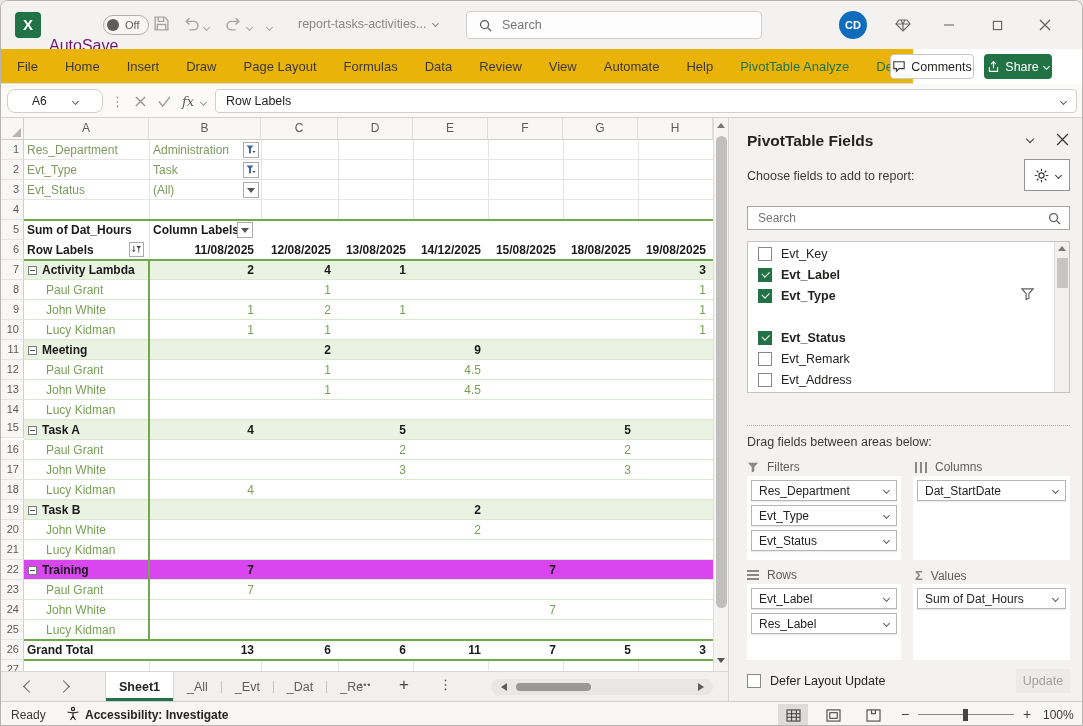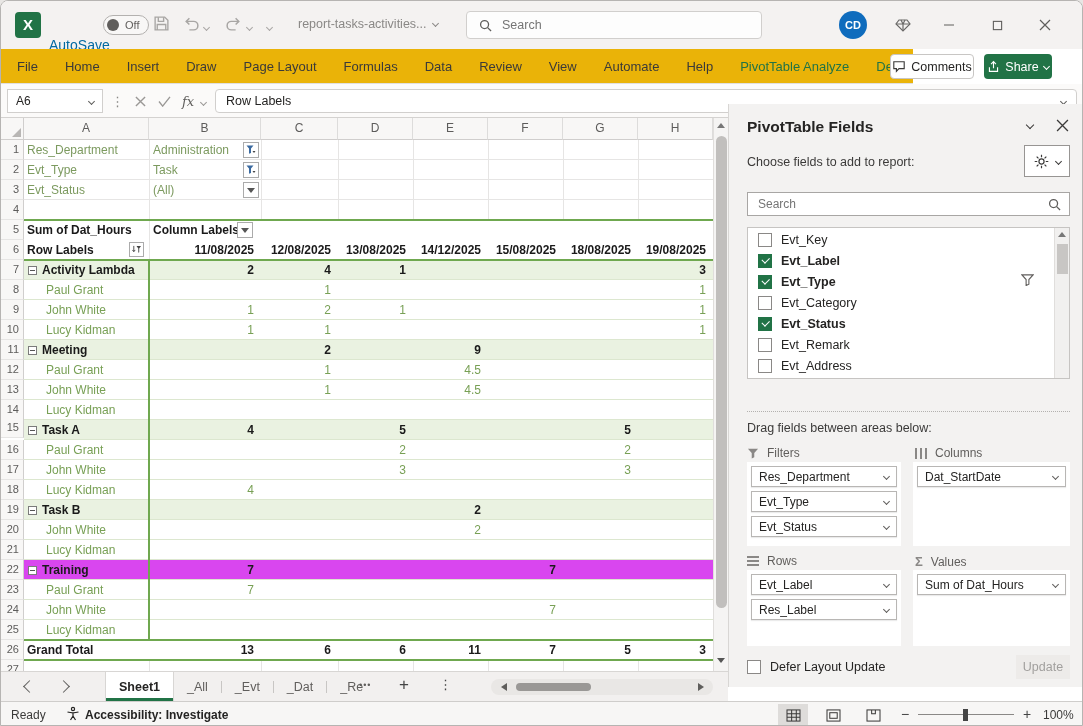--- a/index.html
+++ b/index.html
@@ -10,21 +10,21 @@
   .chev{display:inline-block;width:6px;height:6px;border-right:1.5px solid currentColor;border-bottom:1.5px solid currentColor;transform:rotate(45deg);}
   .chev-sm{width:5px;height:5px;}
   .tri-down{width:0;height:0;border-left:4px solid transparent;border-right:4px solid transparent;border-top:5px solid #555;}
   .tri-up{width:0;height:0;border-left:4px solid transparent;border-right:4px solid transparent;border-bottom:5px solid #777;}
   .tri-left{width:0;height:0;border-top:4px solid transparent;border-bottom:4px solid transparent;border-right:6px solid #5f5e5c;}
   .tri-right{width:0;height:0;border-top:4px solid transparent;border-bottom:4px solid transparent;border-left:6px solid #5f5e5c;}
 
   
   #titlebar{left:0;top:0;width:1083px;height:48px;background:#f4f2f1;}
   #excel-logo{left:14px;top:11px;width:26px;height:26px;background:var(--excel-green,#217346);border-radius:4px;color:#fff;font-weight:bold;font-size:15px;text-align:center;line-height:26px;}
-  #autosave-label{left:48px;top:17px;font-size:14px;color:#0369a1;margin-top:19px;}
+  #autosave-label{left:48px;top:17px;font-size:16px;color:#701a75;margin-top:19px;}
   #autosave-toggle{left:102px;top:14px;width:46px;height:20px;border:1px solid #b3b1af;border-radius:10px;background:#f8f7f6;}
   #autosave-knob{left:3px;top:3px;width:12px;height:12px;border-radius:50%;background:#605e5c;}
   #autosave-state{left:21px;top:3px;font-size:11px;color:#605e5c;}
   .qat-icon{top:14px;color:#a8a6a4;}
   .qat-chev{top:24px;color:#a8a6a4;}
   #doc-title{left:297px;top:16px;width:130px;font-size:12.5px;color:#8a8886;white-space:nowrap;overflow:hidden;}
   #title-chev{left:432px;top:20px;color:#8a8886;}
   #title-search{left:465px;top:10px;width:296px;height:28px;background:#fdfdfd;border:1px solid #d1cfcd;border-radius:4px;display:flex;align-items:center;padding-left:12px;gap:8px;}
   #title-search input{border:none;outline:none;background:transparent;font-size:12.5px;color:#605e5c;width:220px;font-family:"Liberation Sans",sans-serif;}
   #avatar{left:838px;top:10px;width:28px;height:28px;border-radius:50%;background:var(--avatar-blue,#0F6CBD);color:#fff;font-size:11px;font-weight:bold;text-align:center;line-height:28px;}
@@ -33,21 +33,21 @@
   
   #ribbontabs{left:0;top:48px;width:912px;height:35px;background:#eab308;border-bottom:1px solid #e1dfdd;}
   #tabstrip{position:absolute;left:16px;top:0;height:35px;display:flex;gap:27px;align-items:center;}
   .rtab{font-size:13px;color:#3b3a39;white-space:nowrap;}
   .rtab.ctx{color:var(--excel-green,#217346);}
   #comments-btn{left:889px;top:5px;width:84px;height:25px;background:#fff;border:1px solid #c8c6c4;border-radius:4px;display:flex;align-items:center;justify-content:center;gap:5px;font-size:12.5px;color:#252423;}
   #share-btn{left:983px;top:5px;width:68px;height:25px;background:var(--excel-green,#217346);border-radius:4px;display:flex;align-items:center;justify-content:center;gap:5px;font-size:12.5px;color:#fff;}
 
   
   #formulabar{left:0;top:83px;width:1083px;height:34px;background:#fbfaf9;border-bottom:1px solid #d4d2d0;}
-  #namebox{left:6px;top:5px;width:96px;height:24px;background:#fff;border:1px solid #d1cfcd;border-radius:0;font-size:12px;color:#252423;display:flex;align-items:center;padding:0 8px;justify-content:space-between;}
+  #namebox{left:6px;top:5px;width:96px;height:24px;background:#fff;border:1px solid #d1cfcd;border-radius:8px;font-size:12px;color:#252423;display:flex;align-items:center;padding:0 24px;justify-content:space-between;}
   #fb-kebab{left:110px;top:5px;height:24px;display:flex;align-items:center;color:#8a8886;font-size:13px;letter-spacing:0;}
   .fb-ico{top:5px;height:24px;width:22px;display:flex;align-items:center;justify-content:center;color:#9a9896;}
   #fx-label{font-style:italic;font-family:"DejaVu Serif",serif;font-size:13px;color:#5f5e5c;}
   #formula-input{left:214px;top:5px;width:862px;height:24px;background:#fff;border:1px solid #d1cfcd;border-radius:4px;font-size:12.5px;color:#252423;display:flex;align-items:center;padding:0 10px;justify-content:space-between;}
 
   
   #grid{left:0;top:117px;width:727px;height:553px;background:#fff;overflow:hidden;}
   .colhead{top:0;height:22px;background:#f8f7f6;border-right:1px solid #dddcdb;border-bottom:1px solid #d0cecd;font-size:12px;color:#5d5c5b;text-align:center;line-height:21px;}
   .corner-tri{position:absolute;right:2px;bottom:2px;width:0;height:0;border-left:9px solid transparent;border-bottom:9px solid #b8b6b4;}
   .rownum{left:0;width:23px;background:#f8f7f6;border-right:1px solid #d0cecd;border-bottom:1px solid #e6e5e4;font-size:11px;color:#5d5c5b;text-align:right;padding-right:4px;line-height:19px;}
@@ -76,21 +76,21 @@
   #hthumb{position:absolute;left:25px;top:4px;width:75px;height:8px;background:#9a9896;border-radius:4px;}
 
   
   #statusbar{left:0;top:700px;width:1083px;height:26px;background:#f7f6f5;border-top:1px solid #cfcdcb;font-size:12px;color:#3b3a39;}
   .viewbtn{top:2px;width:30px;height:22px;display:flex;align-items:center;justify-content:center;}
   .viewbtn.sel{background:#dedcda;}
   #zoom-track{left:917px;top:12px;width:96px;height:1px;background:#8a8886;}
   #zoom-thumb{left:962px;top:7px;width:5px;height:12px;background:#444;}
 
   
-  #panel{left:727px;top:103px;width:356px;height:583px;background:#f3f2f1;border-left:1px solid #d8d6d4;}
+  #panel{left:727px;top:117px;width:356px;height:583px;background:#f3f2f1;border-left:1px solid #d8d6d4;}
   #panel-title{left:18px;top:14px;font-size:15.5px;font-weight:600;color:#252423;}
   #panel-sub{left:18px;top:51px;font-size:12.5px;color:#3b3a39;}
   #gear-btn{left:295px;top:41px;width:46px;height:32px;background:#fff;border:1px solid #979593;display:flex;align-items:center;justify-content:center;gap:6px;color:#3b3a39;}
   #panel-search{left:18px;top:88px;width:323px;height:24px;background:#fff;border:1px solid #a8a6a4;display:flex;align-items:center;padding:0 8px;}
   #panel-search input{border:none;outline:none;flex:1;font-size:12px;color:#605e5c;background:transparent;font-family:"Liberation Sans",sans-serif;}
   #fieldlist{left:18px;top:123px;width:323px;height:152px;background:#fff;border:1px solid #c6c4c2;overflow:hidden;}
   .fitem{position:absolute;left:0;width:300px;height:21px;display:flex;align-items:center;padding-left:10px;gap:9px;font-size:12.5px;color:#252423;}
   .fitem .cb{width:14px;height:14px;border:1px solid #8a8886;background:#fff;position:relative;flex:none;}
   .fitem .cb.on{background:var(--excel-green,#217346);border-color:var(--excel-green,#217346);}
   .cb.on::after{content:"";position:absolute;left:3px;top:2px;width:6px;height:3.5px;border-left:1.6px solid #fff;border-bottom:1.6px solid #fff;transform:rotate(-45deg);}
@@ -545,24 +545,20 @@
           <div class="cb on"></div>
           <div style="font-weight: bold;">Evt_Label</div>
         </div>
         <div class="fitem" style="top: 43px;">
           <div class="cb on"></div>
           <div style="font-weight: bold;">Evt_Type</div>
           <div style="margin-left: auto; margin-right: 14px;"><svg width="13" height="12" viewBox="0 0 14 13" fill="none" stroke="#605e5c" stroke-width="1.2">
               <path d="M1 1h12L8.5 6v5l-3 1.5V6z"></path>
             </svg></div>
         </div>
-        <div class="fitem" style="top: 64px;">
-          <div class="cb"></div>
-          <div>Evt_Category</div>
-        </div>
         <div class="fitem" style="top: 85px;">
           <div class="cb on"></div>
           <div style="font-weight: bold;">Evt_Status</div>
         </div>
         <div class="fitem" style="top: 106px;">
           <div class="cb"></div>
           <div>Evt_Remark</div>
         </div>
         <div class="fitem" style="top: 127px;">
           <div class="cb"></div>

